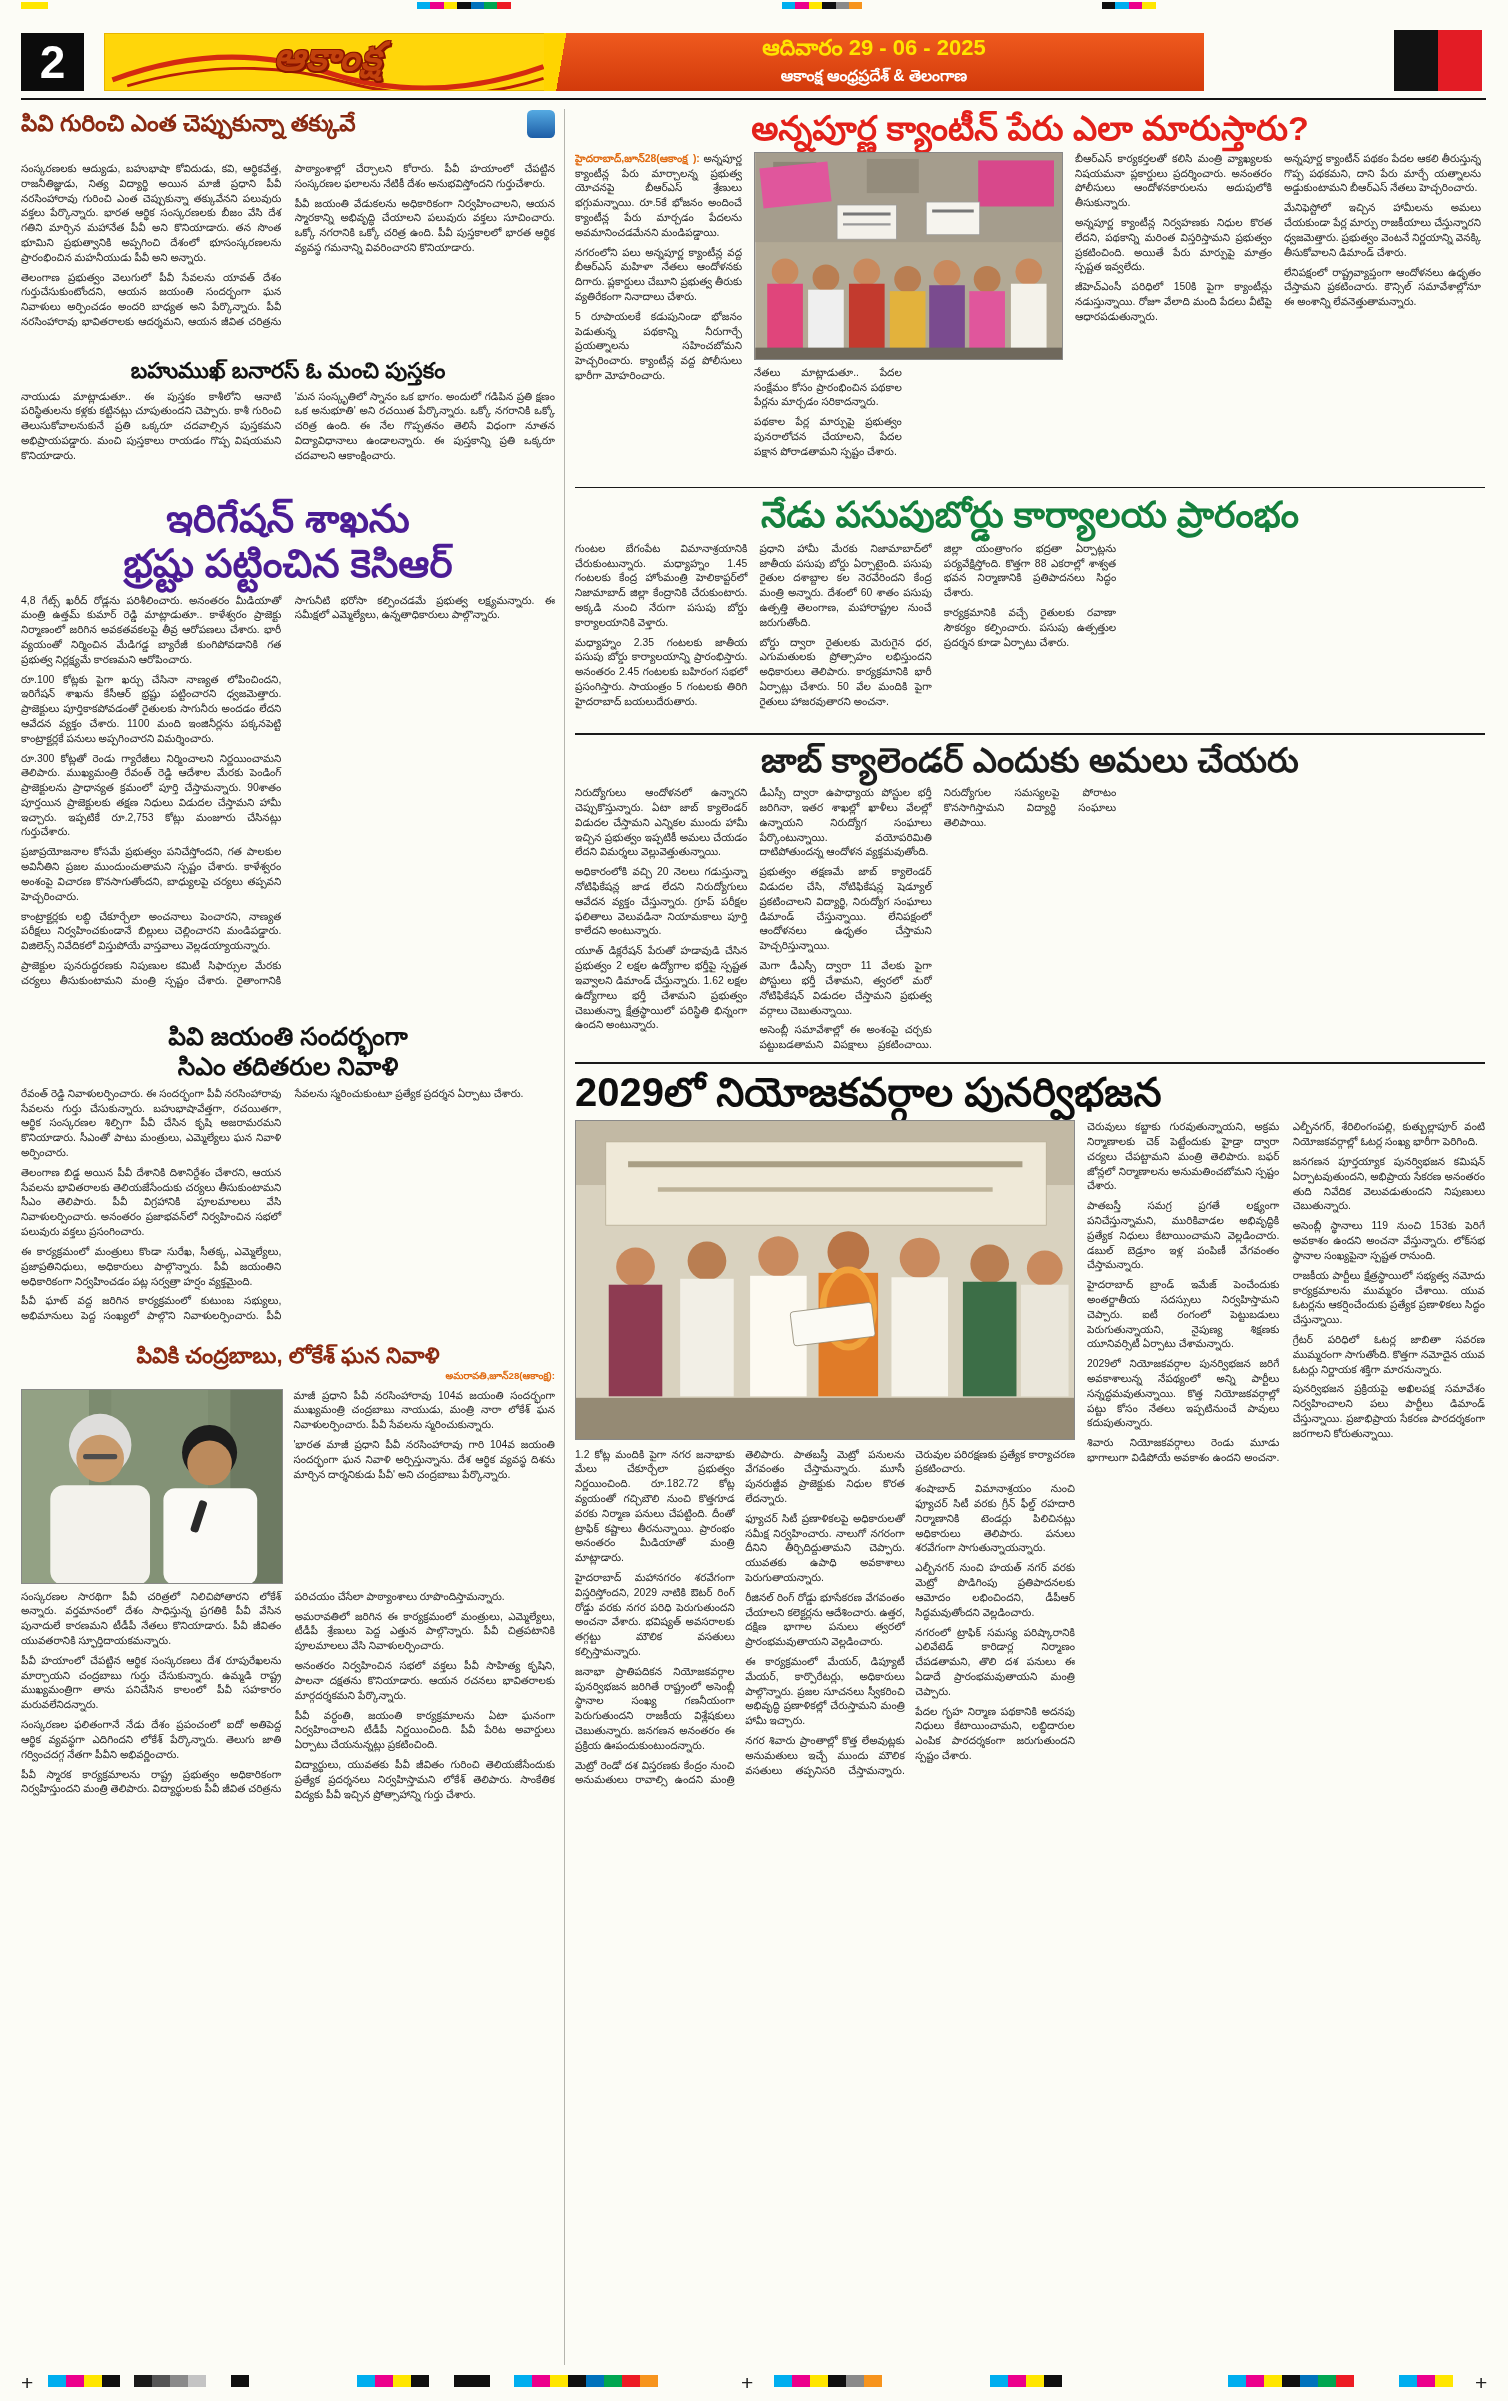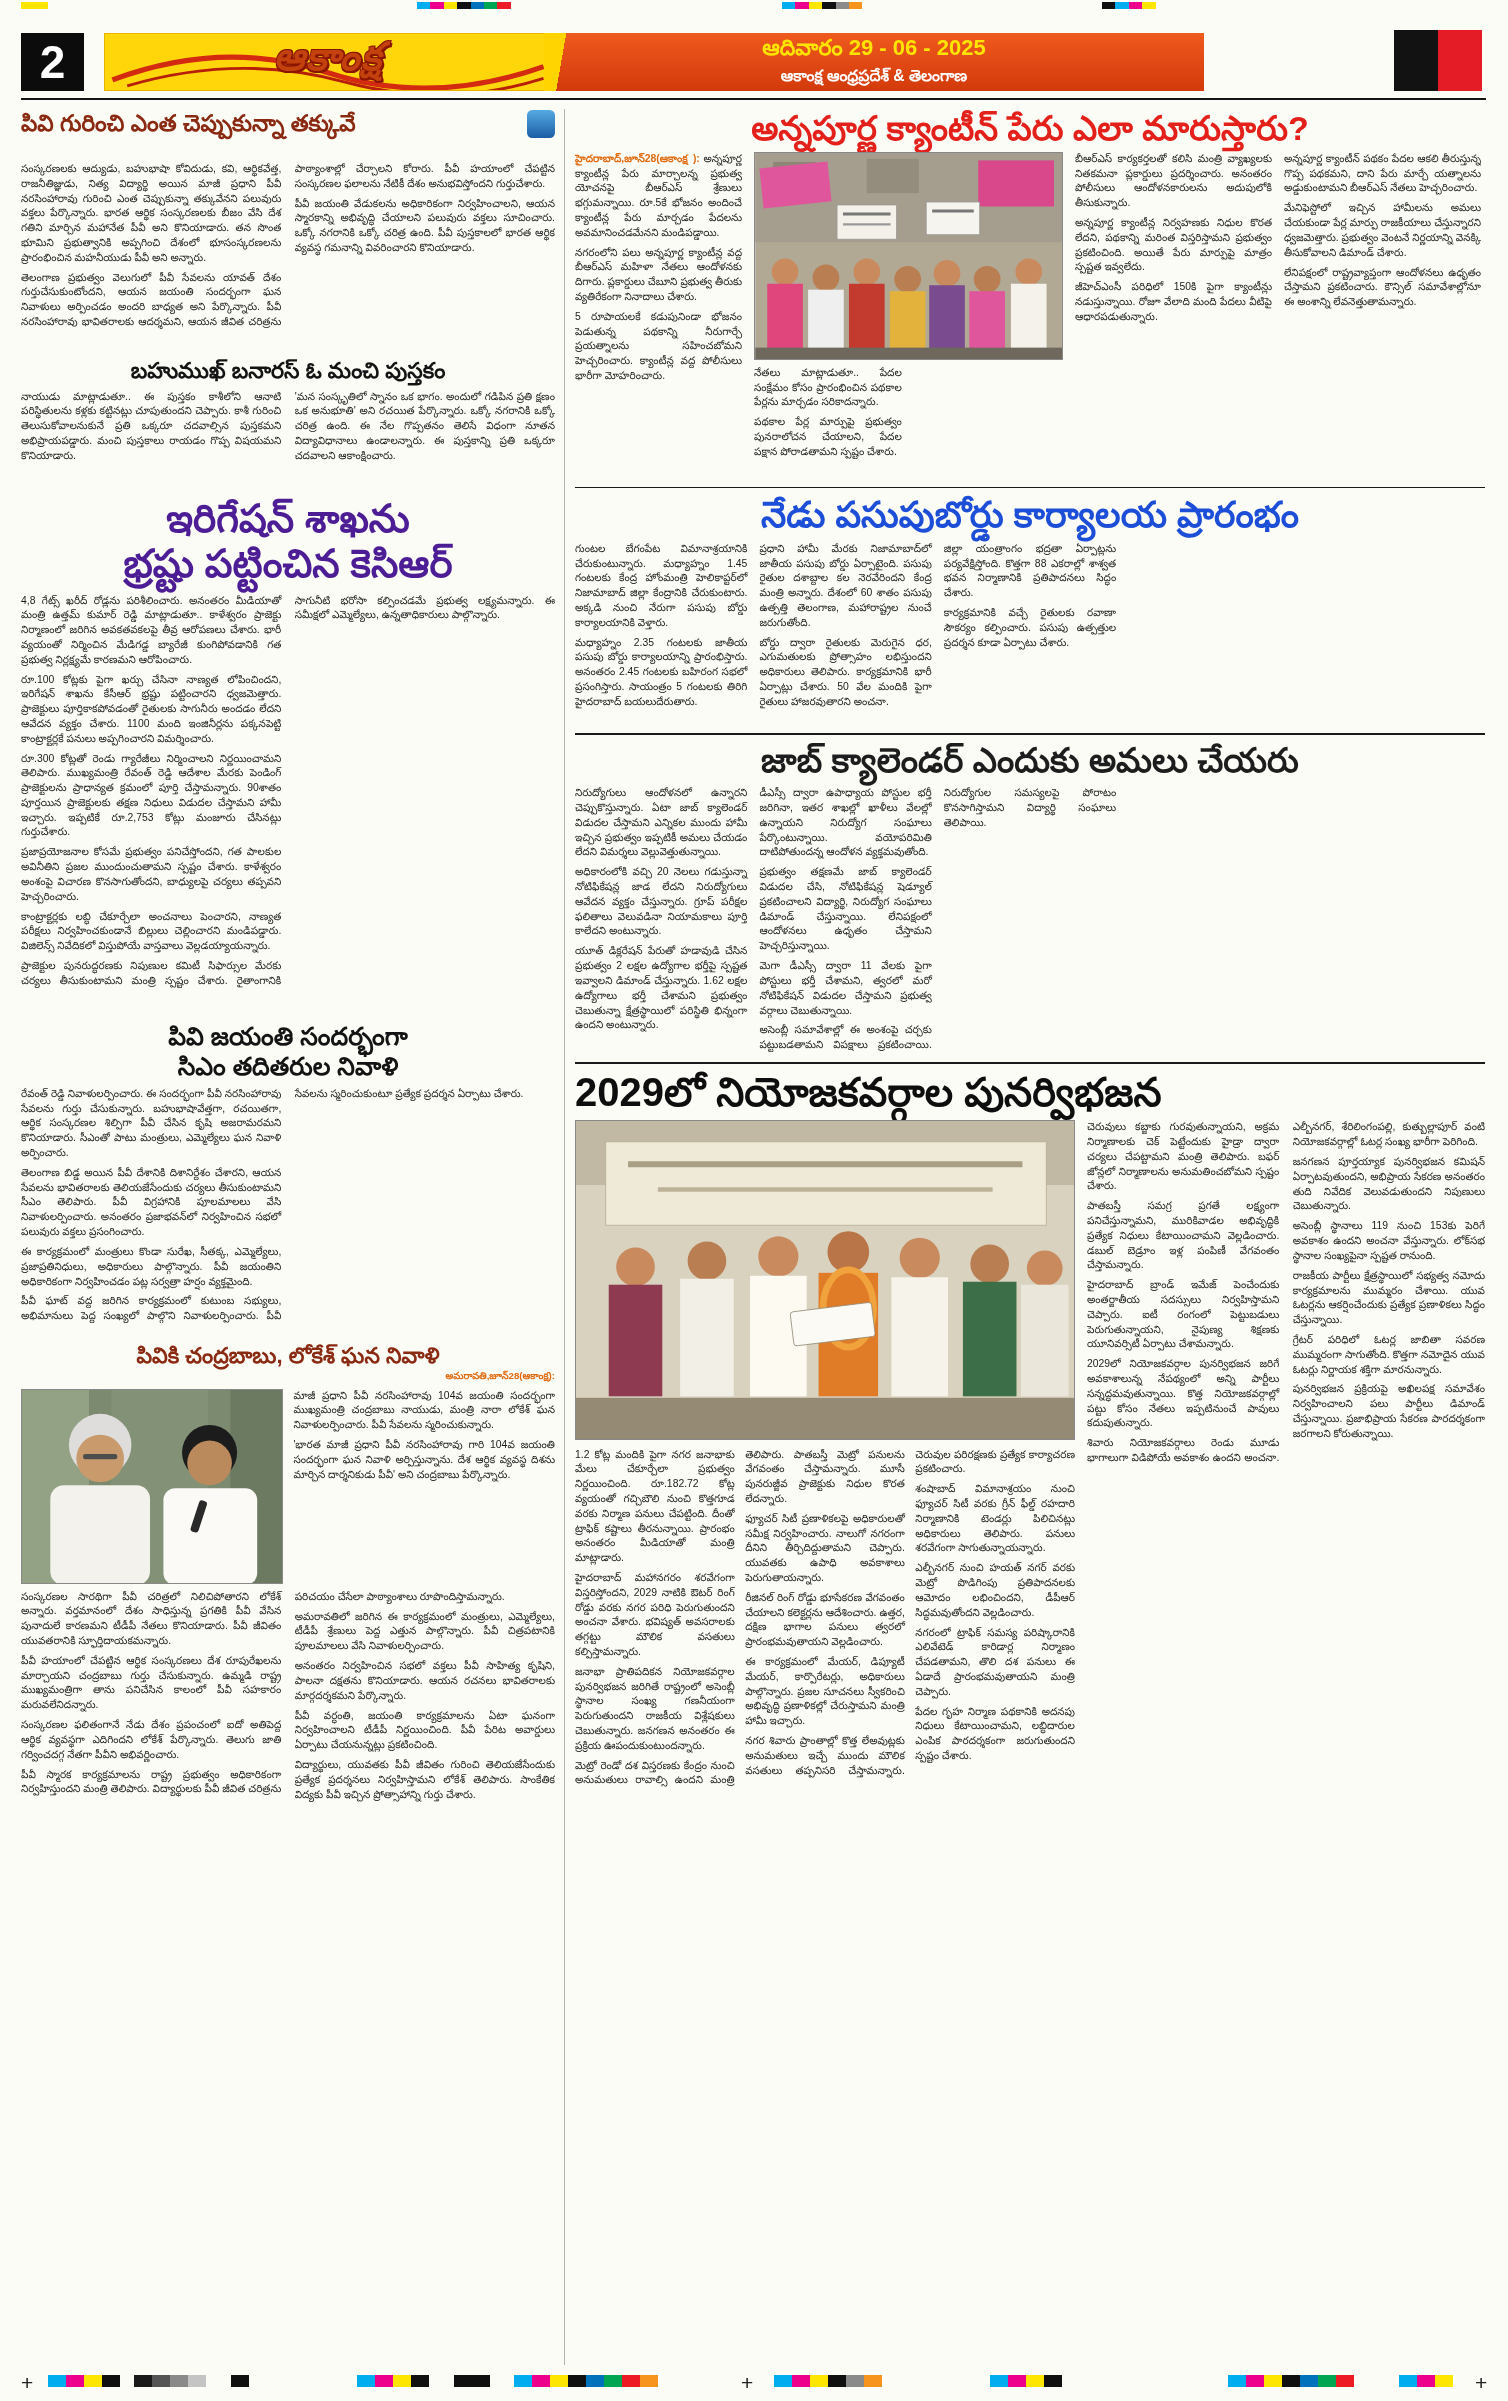--- a/index.html
+++ b/index.html
@@ -33,21 +33,21 @@
   .cols3{column-count:3;column-gap:10.4px}
   .cols5{column-count:5;column-gap:12px}
   .fill{column-fill:auto}
 
   .h-a1{font-size:23px;font-weight:bold;color:#8a2a12;line-height:1.15}
   .h-a2{font-size:22px;font-weight:bold;color:#141414;text-align:center;line-height:1.15}
   .h-a3{font-size:39px;font-weight:bold;color:#4c1d95;text-align:center;line-height:1.16}
   .h-a4{font-size:25px;font-weight:bold;color:#141414;text-align:center;line-height:1.2}
   .h-a5{font-size:22px;font-weight:bold;color:#8a2a12;text-align:center;line-height:1.15}
   .h-a6{font-size:34px;font-weight:bold;color:#e3211a;text-align:center;line-height:1.1}
-  .h-a7{font-size:36px;font-weight:bold;color:#1d4ed8;text-align:center;line-height:1.1}
+  .h-a7{font-size:36px;font-weight:bold;color:#15803d;text-align:center;line-height:1.1}
   .h-a8{font-size:34px;font-weight:bold;color:#1d1d1d;text-align:center;line-height:1.1}
   .h-a9{font-size:40px;font-weight:bold;color:#0e0e0e;line-height:1.1}
   .hrule{height:1.5px;background:#1a1a1a;margin:6.7px 0}
 
   
   .left-sec{position:absolute;left:21px;top:110px;width:534px;height:2254px}
   .right-sec{position:absolute;left:575px;top:110px;width:910px;height:2254px}
 
   .a1-headrow{display:flex;align-items:flex-start;justify-content:space-between;margin-bottom:24px}
   .badge{width:28px;height:28px;border-radius:5.2px;background:linear-gradient(#55aae2,#1d5da6);flex:0 0 auto}
@@ -251,21 +251,21 @@
                 <rect x="344" y="176" width="48" height="104" fill="#f4f2ea"></rect>
               <rect y="262" width="415" height="18" fill="#6f685c"></rect>
             </svg>
           </div>
           <div class="body-text cols2 fill" style="height:112px">
               <p>నేతలు మాట్లాడుతూ.. పేదల సంక్షేమం కోసం ప్రారంభించిన పథకాల పేర్లను మార్చడం సరికాదన్నారు.</p>
               <p>పథకాల పేర్ల మార్పుపై ప్రభుత్వం పునరాలోచన చేయాలని, పేదల పక్షాన పోరాడతామని స్పష్టం చేశారు.</p>
             </div>
         </div>
         <div class="body-text" style="width:197px;height:328px;overflow:hidden">
-            <p>బీఆర్ఎస్ కార్యకర్తలతో కలిసి మంత్రి వ్యాఖ్యలకు నితకమనా ప్లకార్డులు ప్రదర్శించారు. అనంతరం పోలీసులు ఆందోళనకారులను అదుపులోకి తీసుకున్నారు.</p>
+            <p>బీఆర్ఎస్ కార్యకర్తలతో కలిసి మంత్రి వ్యాఖ్యలకు నిషయమనా ప్లకార్డులు ప్రదర్శించారు. అనంతరం పోలీసులు ఆందోళనకారులను అదుపులోకి తీసుకున్నారు.</p>
             <p>అన్నపూర్ణ క్యాంటీన్ల నిర్వహణకు నిధుల కొరత లేదని, పథకాన్ని మరింత విస్తరిస్తామని ప్రభుత్వం ప్రకటించింది. అయితే పేరు మార్పుపై మాత్రం స్పష్టత ఇవ్వలేదు.</p>
             <p>జీహెచ్ఎంసీ పరిధిలో 150కి పైగా క్యాంటీన్లు నడుస్తున్నాయి. రోజూ వేలాది మంది పేదలు వీటిపై ఆధారపడుతున్నారు.</p>
           </div>
         <div class="body-text" style="width:197px;height:328px;overflow:hidden">
             <p>అన్నపూర్ణ క్యాంటీన్ పథకం పేదల ఆకలి తీరుస్తున్న గొప్ప పథకమని, దాని పేరు మార్చే యత్నాలను అడ్డుకుంటామని బీఆర్ఎస్ నేతలు హెచ్చరించారు.</p>
             <p>మేనిఫెస్టోలో ఇచ్చిన హామీలను అమలు చేయకుండా పేర్ల మార్పు రాజకీయాలు చేస్తున్నారని ధ్వజమెత్తారు. ప్రభుత్వం వెంటనే నిర్ణయాన్ని వెనక్కి తీసుకోవాలని డిమాండ్ చేశారు.</p>
             <p>లేనిపక్షంలో రాష్ట్రవ్యాప్తంగా ఆందోళనలు ఉధృతం చేస్తామని ప్రకటించారు. కౌన్సిల్ సమావేశాల్లోనూ ఈ అంశాన్ని లేవనెత్తుతామన్నారు.</p>
           </div>
       </div>
     </div>

